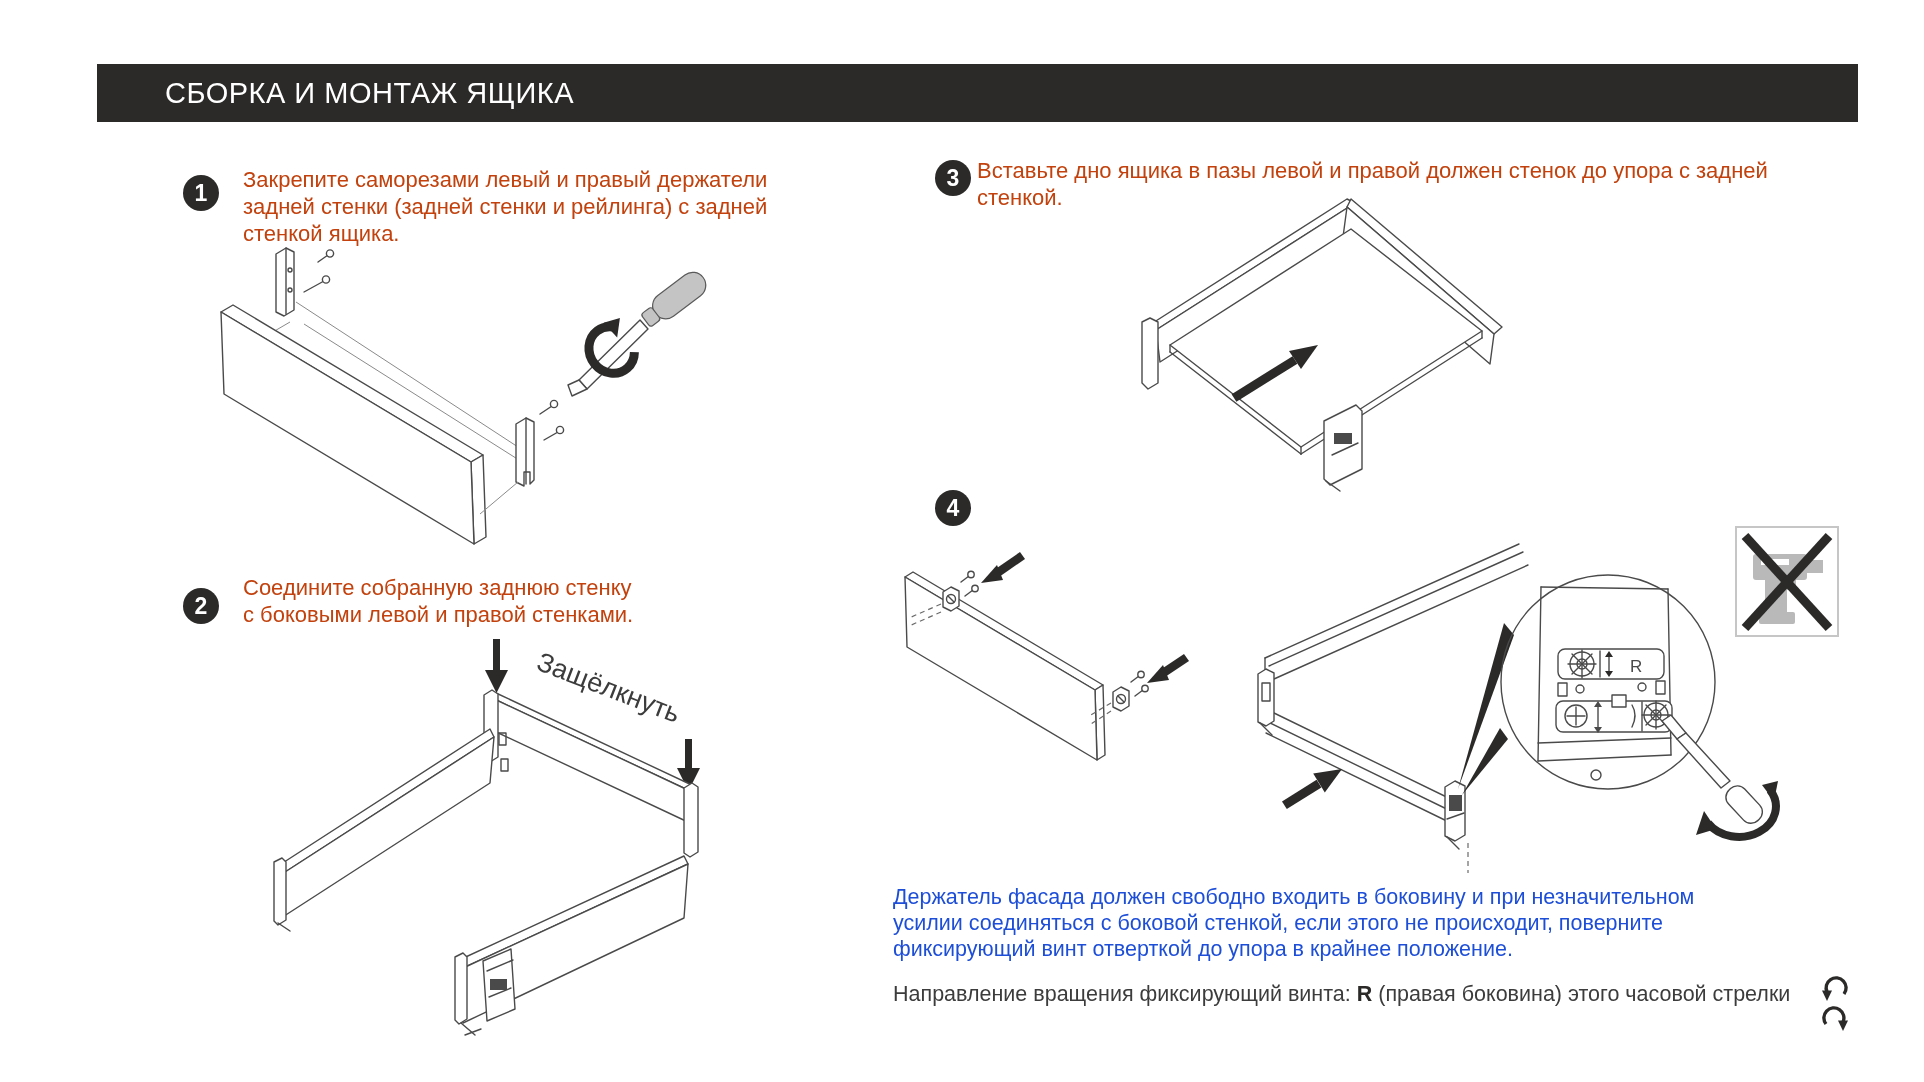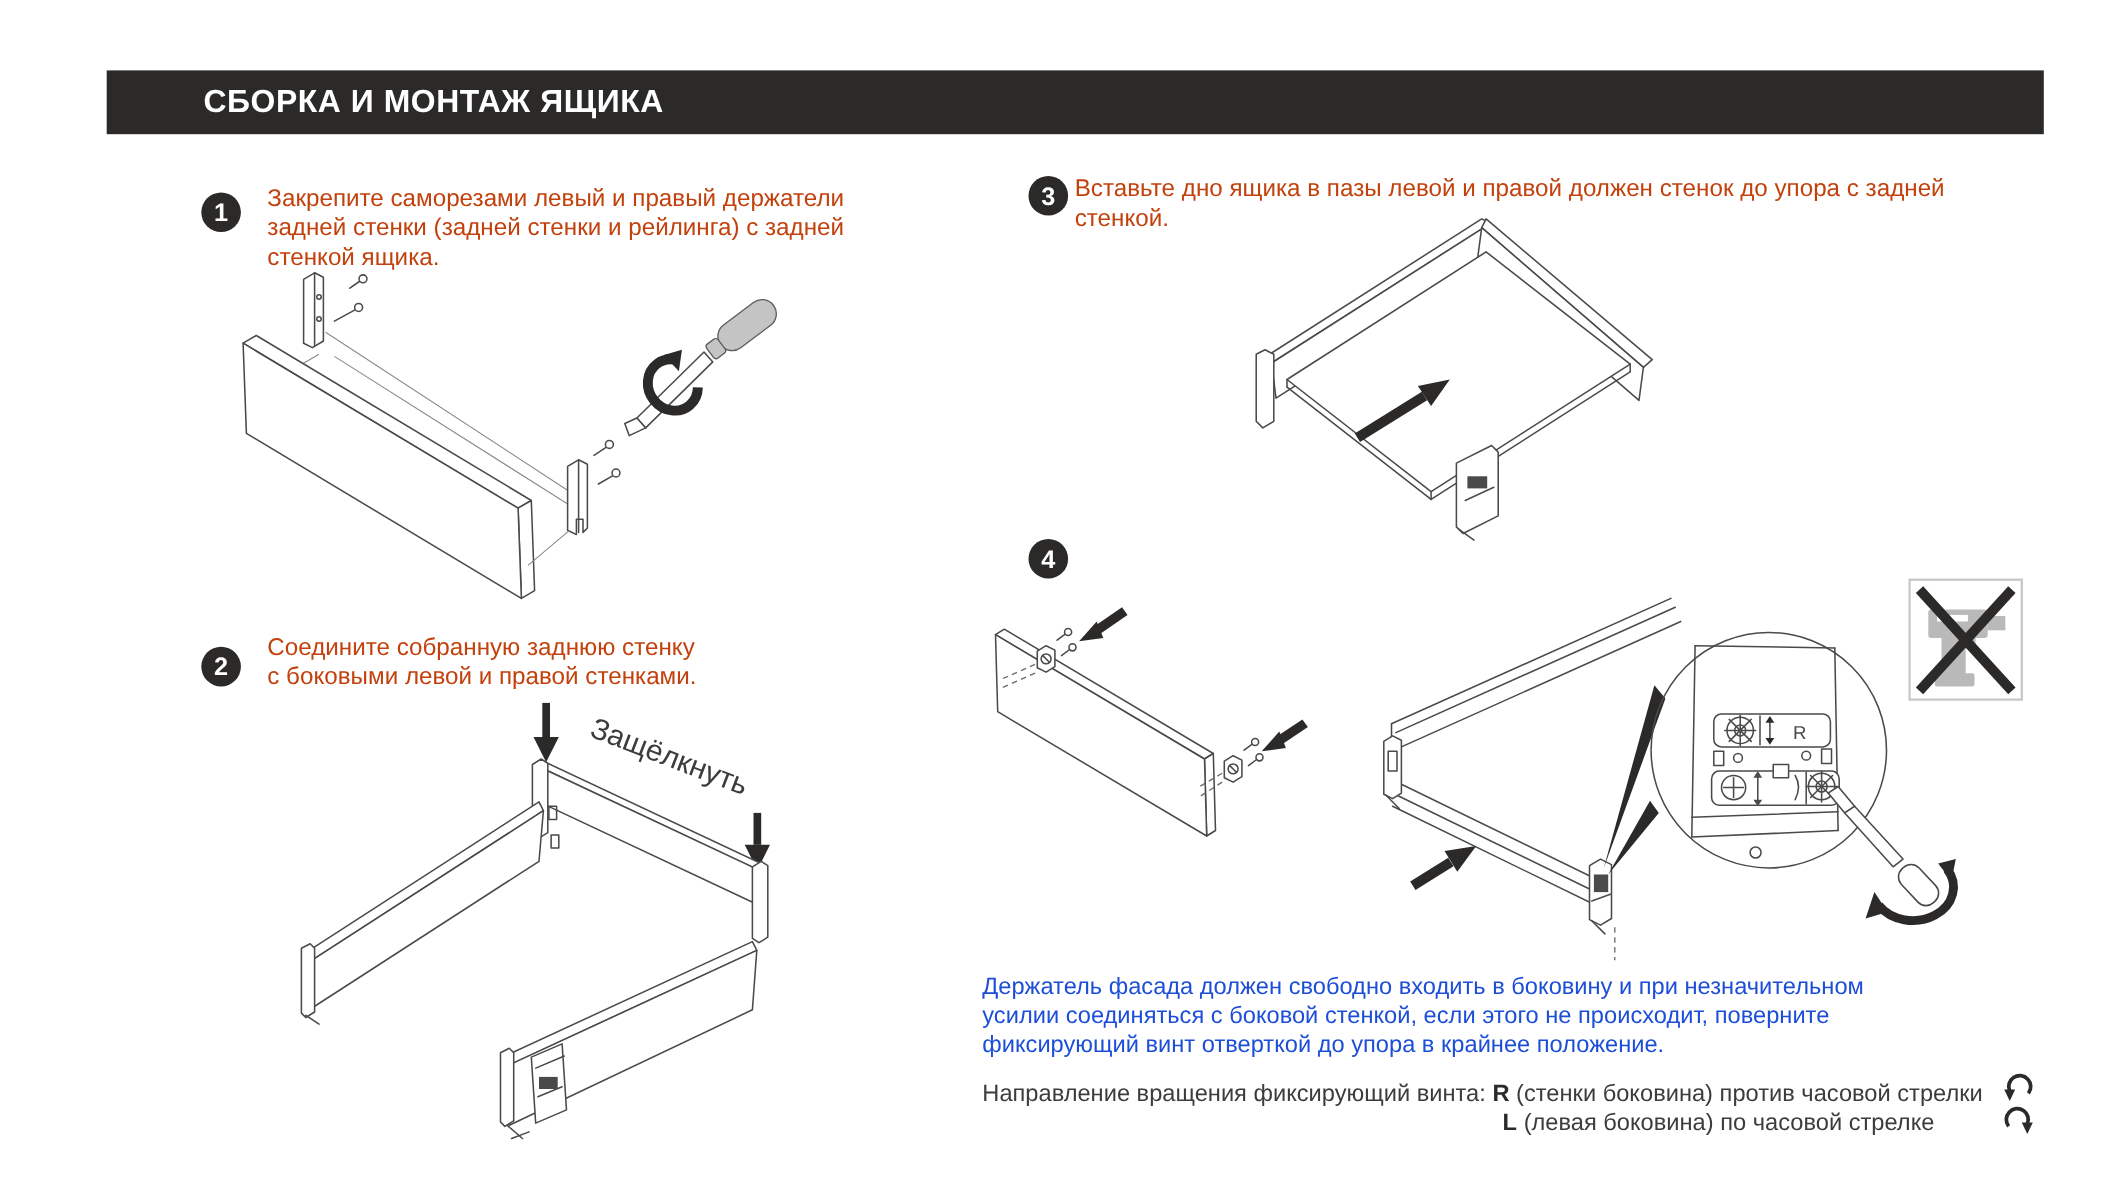--- a/index.html
+++ b/index.html
@@ -1,19 +1,19 @@
 <!DOCTYPE html>
 <html><head>
 <meta charset="utf-8">
 <style>
   html,body{margin:0;padding:0;background:#ffffff;}
   #page{position:relative;width:1924px;height:1082px;background:#fff;overflow:hidden;
         font-family:"Liberation Sans", sans-serif;color:#3c3c3c;}
   .hdr{position:absolute;left:97px;top:64px;width:1761px;height:58px;background:#2b2a29;}
-  .hdr .t{padding-left:88px;line-height:58px;font-size:29px;font-weight:bold;color:#fff;letter-spacing:.5px;}
+  .hdr .t{padding-left:68px;line-height:58px;font-size:29px;font-weight:normal;color:#fff;letter-spacing:.5px;}
   .stepnum{position:absolute;width:36px;height:36px;border-radius:50%;background:#2b2a29;color:#fff;
            font-size:23px;font-weight:bold;text-align:center;line-height:36px;}
   .steptxt{position:absolute;font-size:22px;line-height:27px;white-space:pre-line;color:#c2410c;}
   .note{position:absolute;font-size:21.5px;line-height:26px;white-space:pre-line;color:#1d4ed8;}
   .dirline{position:absolute;font-size:21.5px;line-height:26px;color:#3c3c3c;white-space:nowrap;}
   .dirline b{color:#2b2a29;}
   svg{position:absolute;overflow:visible;}
   .ln{stroke:#4a4a4a;stroke-width:1.4;fill:none;stroke-linejoin:round;stroke-linecap:round;}
   .lnw{stroke:#4a4a4a;stroke-width:1.4;fill:#ffffff;stroke-linejoin:round;}
   .thin{stroke:#8a8a8a;stroke-width:1;fill:none;}
@@ -331,22 +331,21 @@
       <rect x="24" y="31" width="28" height="6" fill="#ffffff"></rect>
       <line x1="8" y1="8" x2="92" y2="100" stroke="#2b2a29" stroke-width="9"></line>
       <line x1="92" y1="8" x2="8" y2="100" stroke="#2b2a29" stroke-width="9"></line>
     </svg>
   </div>
 
   <div class="note" style="left:893px;top:884px;width:960px;">Держатель фасада должен свободно входить в боковину и при незначительном
 усилии соединяться с боковой стенкой, если этого не происходит, поверните
 фиксирующий винт отверткой до упора в крайнее положение.</div>
 
-  <div class="dirline" style="left:893px;top:981px;"><span>Направление вращения фиксирующий винта: </span><b>R</b><span> (стенки боковина) против часовой стрелки</span></div>
-  <div class="dirline" style="left:1366px;top:1007px;"><b>L</b><span> (левая боковина) по часовой стрелке</span></div>
+  <div class="dirline" style="left:893px;top:981px;"><span>Направление вращения фиксирующий винта: </span><b>R</b><span> (правая боковина) этого часовой стрелки</span></div>
 
   <svg style="left:1820px;top:976px;" width="30" height="28" viewBox="0 0 28 28">
     <path d="M 23,18 A 10,10 0 1 0 6,16" fill="none" stroke="#2b2a29" stroke-width="3.4"></path>
     <polygon points="1,14.5 11,14.5 6,25" fill="#2b2a29"></polygon>
   </svg>
   <svg style="left:1820px;top:1006px;" width="30" height="28" viewBox="0 0 28 28">
     <path d="M 5,18 A 10,10 0 1 1 22,16" fill="none" stroke="#2b2a29" stroke-width="3.4"></path>
     <polygon points="17,14.5 27,14.5 22,25" fill="#2b2a29"></polygon>
   </svg>
 

